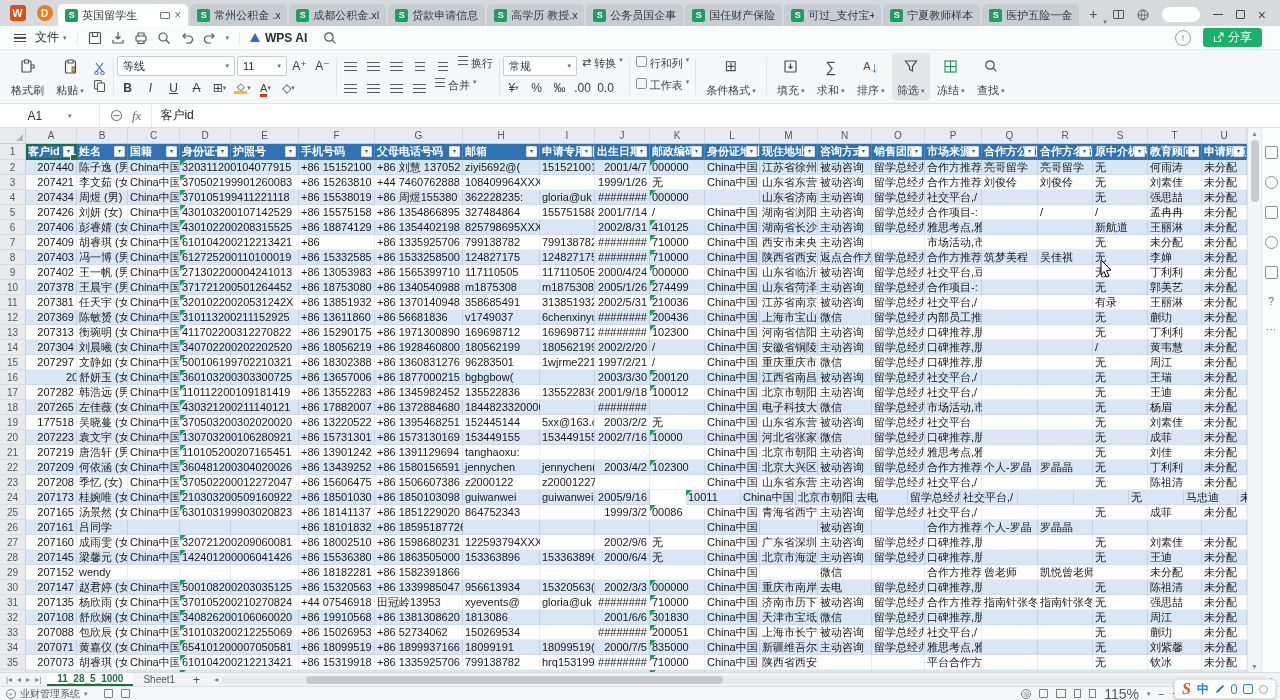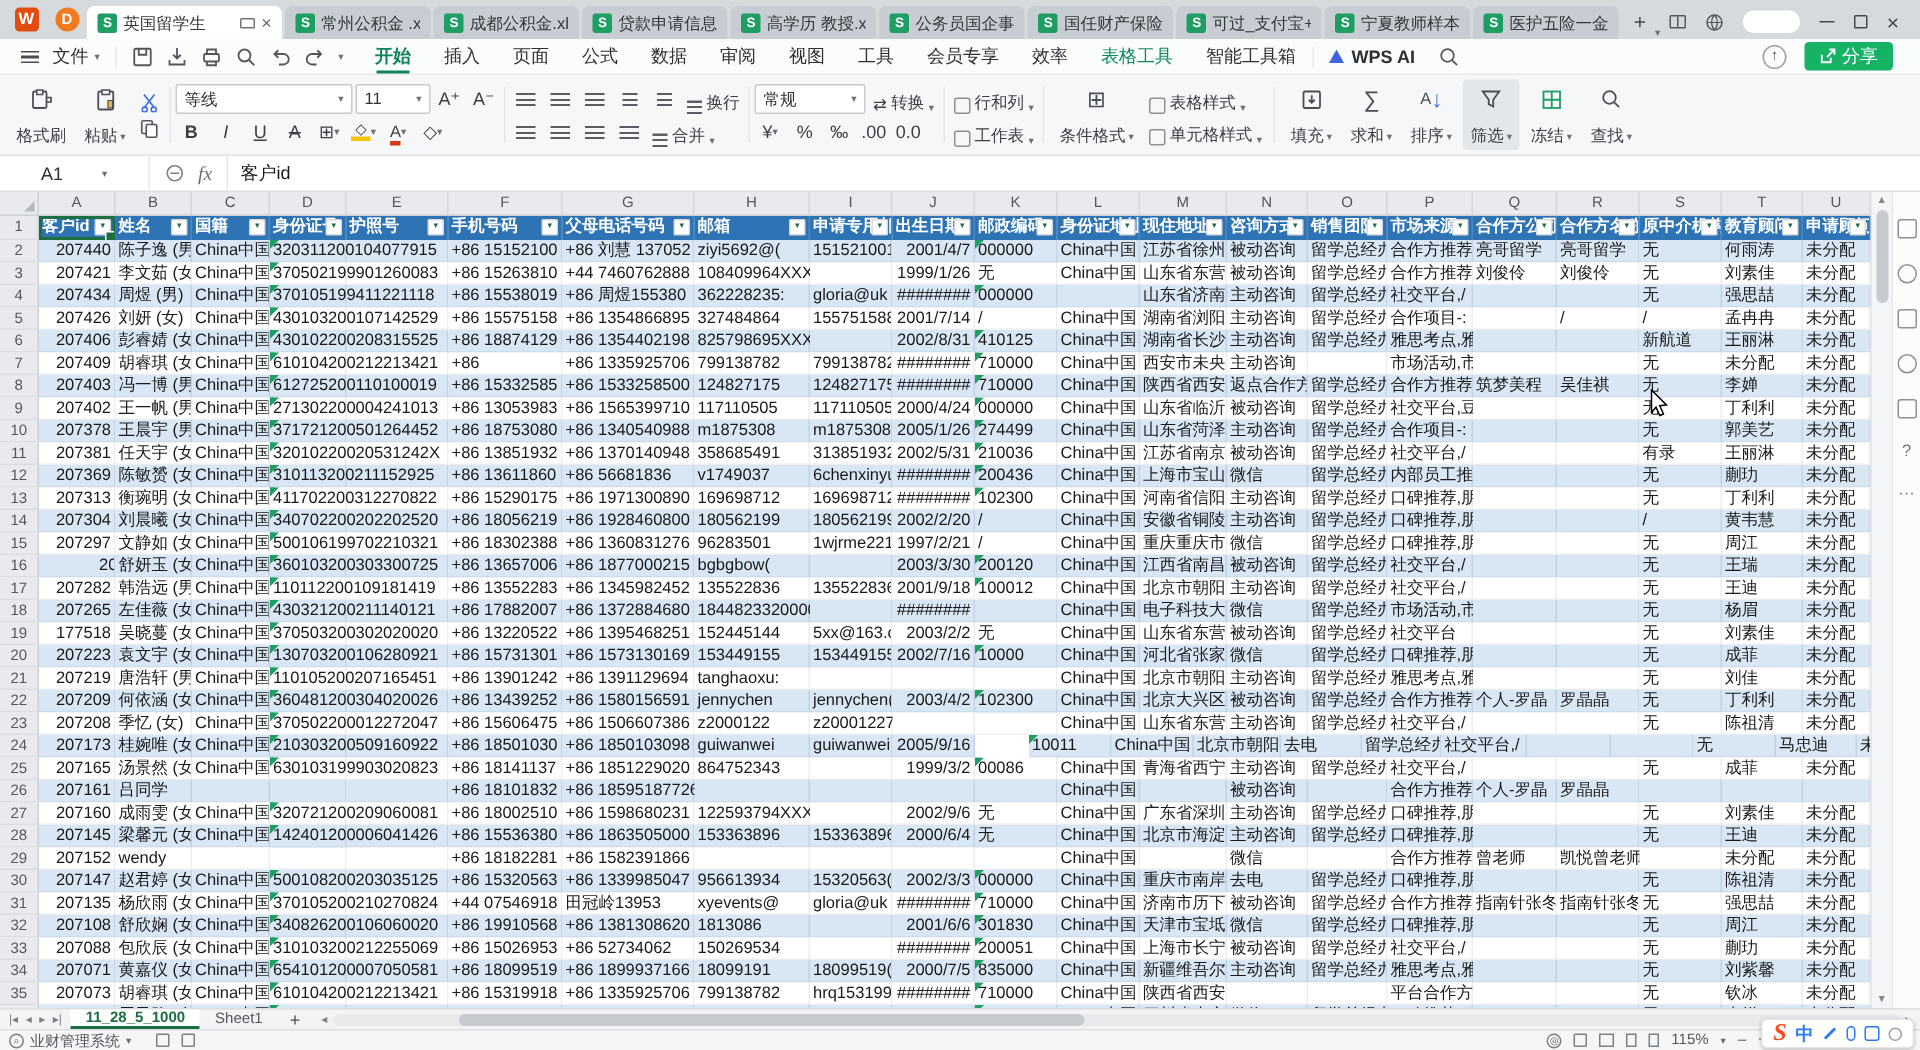--- a/index.html
+++ b/index.html
@@ -63,21 +63,21 @@
   .sbtn{min-width:21px;height:20px;display:flex;align-items:center;justify-content:center;font-size:12px;color:#3b3e43;border-radius:2px;padding:0 2px;white-space:nowrap}
   .sbtn b{font-weight:bold}
   .st{ text-decoration:line-through}
   .ubar{text-decoration:underline}
   .fillico{display:inline-block;width:13px;height:12px;position:relative;font-size:10px;line-height:10px;text-align:center}
   .fillico::after{content:"";position:absolute;left:0;right:0;bottom:0;height:3px;background:#f2c400}
   .fcolor{position:relative;font-size:11px;line-height:11px}
   .fcolor::after{content:"";position:absolute;left:0;right:0;bottom:-3px;height:3px;background:#d23a1e}
   .bars{width:13px;height:9px;background:repeating-linear-gradient(to bottom,#5a5e63 0 1.4px,transparent 1.4px 3.8px)}
   .bars.short{background:repeating-linear-gradient(to bottom,#5a5e63 0 1.4px,transparent 1.4px 3.8px);width:10px}
-  .stacklbl{display:flex;align-items:flex-end;gap:3px;font-size:11px;color:#3b3e43;height:20px;padding:0 3px;white-space:nowrap}
+  .stacklbl{display:flex;align-items:flex-start;gap:3px;font-size:11px;color:#3b3e43;height:20px;padding:0 3px;white-space:nowrap}
 
   
   .fbar{height:24px;background:#fff;border-bottom:1px solid #dde0e3;display:flex;align-items:center;font-size:12px;flex:0 0 auto}
   .namebox{width:100px;height:100%;border-right:1px solid #e5e7ea;display:flex;align-items:center;justify-content:center;gap:26px;color:#2c2f33}
   .fxzone{display:flex;align-items:center;gap:9px;padding:0 10px;color:#6a6f74}
   .fx{font-style:italic;font-family:"Liberation Serif",serif;font-size:13px}
   .fval{border-left:1px solid #e5e7ea;padding:0 8px;height:100%;display:flex;align-items:center;color:#17191c;font-size:12px}
 
   
   .mainzone{flex:0 0 544px;display:flex;background:#fff;position:relative}
@@ -123,21 +123,21 @@
 
   
   .statusbar{height:14px;background:#f5f6f7;border-top:1px solid #dcdee1;display:flex;align-items:center;font-size:10px;color:#54585d;flex:0 0 auto;padding:0 6px;position:relative}
   .sysbox{display:flex;align-items:center;gap:4px;padding-right:8px}
   .sico{width:10px;height:10px;border:1px solid #7b8085;border-radius:50%;display:flex;align-items:center;justify-content:center;font-size:7px}
   .sbicons{display:flex;align-items:center;gap:8px;padding:0 8px}
   .sq{width:9px;height:9px;border:1px solid #7b8085;border-radius:1px}
   .sright{margin-left:auto;display:flex;align-items:center;gap:8px;padding-right:96px}
   .vico{width:10px;height:9px;border:1px solid #7b8085}
   .vico.pg{width:7px}
-  .zoomtxt{font-size:10px}
+  .zoomtxt{font-size:14px}
   
   .ime{position:absolute;right:4px;bottom:1px;height:20px;background:#fff;border:1px solid #e2e4e7;border-radius:4px;box-shadow:0 1px 3px rgba(0,0,0,.25);display:flex;align-items:center;gap:6px;padding:0 7px;z-index:6}
   .slogo{color:#ff4a17;font-weight:bold;font-size:16px;font-family:"Liberation Serif",serif;font-style:italic}
   .imech{color:#2a7cf0;font-size:12px;font-weight:bold}
   .imeico{width:10px;height:10px;border:1.4px solid #2a7cf0;border-radius:2px}
   .imeico.mic{width:6px;height:10px;border-radius:3px}
   .imeico.pen{border:none;width:10px;height:2px;background:#2a7cf0;transform:rotate(-45deg)}
   .imewr{width:9px;height:9px;border:1.4px solid #9aa0a5;border-radius:50%}
 
   
@@ -240,34 +240,20 @@
       <svg width="14" height="14" viewBox="0 0 14 14">
           <path d="M3 5h6a3.5 3.5 0 0 1 0 7H6" fill="none" stroke="#53575c" stroke-width="1.2"></path>
           <path d="M5.5 2.5L3 5l2.5 2.5" fill="none" stroke="#53575c" stroke-width="1.2"></path>
         </svg>
       <svg width="14" height="14" viewBox="0 0 14 14">
           <path d="M11 5H5a3.5 3.5 0 0 0 0 7h3" fill="none" stroke="#53575c" stroke-width="1.2"></path>
           <path d="M8.5 2.5L11 5 8.5 7.5" fill="none" stroke="#53575c" stroke-width="1.2"></path>
         </svg>
       <span class="caret">▾</span>
     </div>
-    <div class="mitems" id="menu-items">
-        <div class="mitem mactive">开始</div>
-        <div class="mitem">插入</div>
-        <div class="mitem">页面</div>
-        <div class="mitem">公式</div>
-        <div class="mitem">数据</div>
-        <div class="mitem">审阅</div>
-        <div class="mitem">视图</div>
-        <div class="mitem">工具</div>
-        <div class="mitem">会员专享</div>
-        <div class="mitem">效率</div>
-        <div class="mitem maccent">表格工具</div>
-        <div class="mitem">智能工具箱</div>
-      </div>
     <div class="aiwrap">
       <span class="aitri"></span>
       <span>WPS AI</span>
     </div>
     <svg class="msearch" width="14" height="14" viewBox="0 0 14 14">
         <circle cx="6" cy="6" r="4.2" fill="none" stroke="#53575c" stroke-width="1.2"></circle>
         <path d="M9.2 9.2l3.2 3.2" stroke="#53575c" stroke-width="1.2"></path>
       </svg>
     <div class="mright">
       <span class="upico">↑</span>
@@ -444,36 +430,20 @@
         </div>
     </div>
     <div class="rsep"></div>
     <div class="rgroup">
       <div class="rbig">
         <span class="bic">⊞</span>
         <span class="rlbl">
             <span>条件格式</span>
             <span class="caret">▾</span>
           </span>
-      </div>
-      <div class="rrows">
-        <div class="rrow">
-            <div class="stacklbl">
-              <span class="rbico" style="width:11px;height:11px"></span>
-              <span>表格样式</span>
-              <span class="caret">▾</span>
-            </div>
-          </div>
-        <div class="rrow">
-            <div class="stacklbl">
-              <span class="rbico" style="width:11px;height:11px"></span>
-              <span>单元格样式</span>
-              <span class="caret">▾</span>
-            </div>
-          </div>
       </div>
     </div>
     <div class="rsep"></div>
     <div class="rgroup">
       <div class="rbig">
         <span class="bic">
             <svg width="15" height="15" viewBox="0 0 15 15">
               <rect x="2" y="2" width="11" height="11" rx="1" fill="none" stroke="#4a4e53" stroke-width="1.2"></rect>
               <path d="M7.5 4.5v5M5.5 7.5l2 2 2-2" fill="none" stroke="#4a4e53" stroke-width="1.2"></path>
             </svg>

